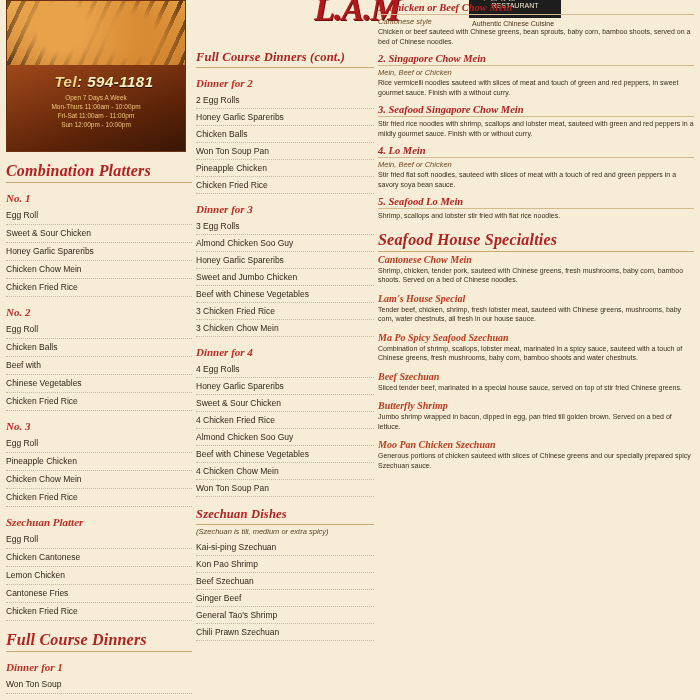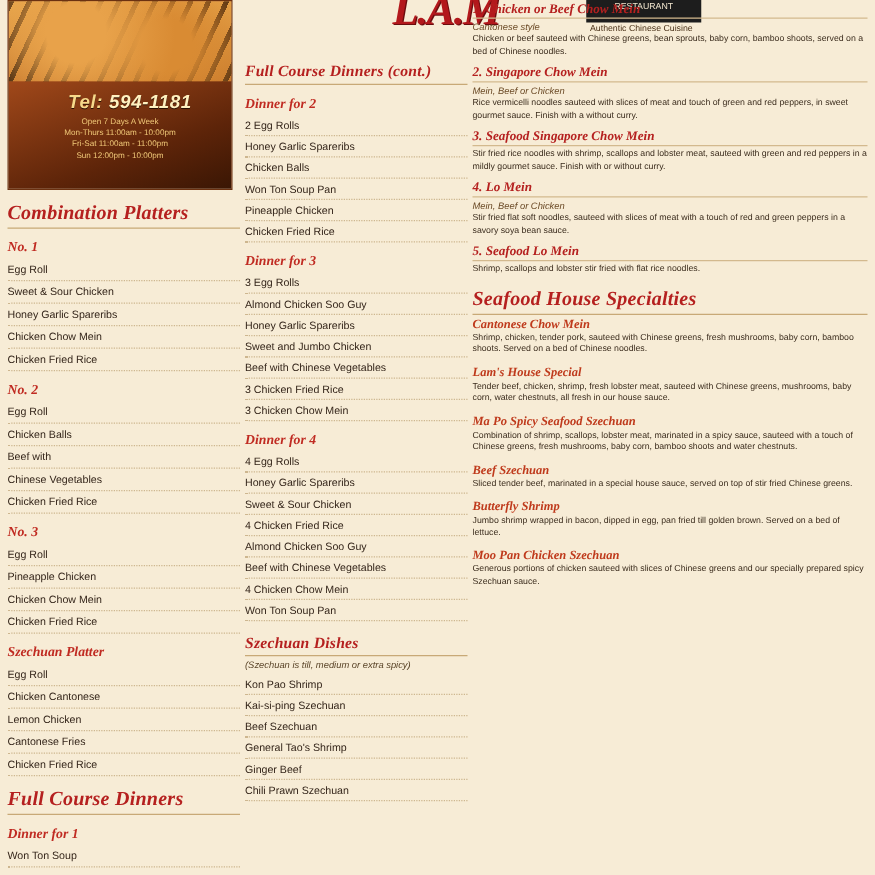--- a/index.html
+++ b/index.html
@@ -243,25 +243,25 @@
       <li>4 Chicken Fried Rice</li>
       <li>Almond Chicken Soo Guy</li>
       <li>Beef with Chinese Vegetables</li>
       <li>4 Chicken Chow Mein</li>
       <li>Won Ton Soup Pan</li>
     </ul>
 
     <div class="sec-head">Szechuan Dishes</div>
     <div class="note">(Szechuan is till, medium or extra spicy)</div>
     <ul class="items tight">
+      <li>Kai-si-ping Szechuan</li>
       <li>Kon Pao Shrimp</li>
-      <li>Kai-si-ping Szechuan</li>
       <li>Beef Szechuan</li>
+      <li>Ginger Beef</li>
       <li>General Tao's Shrimp</li>
-      <li>Ginger Beef</li>
       <li>Chili Prawn Szechuan</li>
     </ul>
   </div>
 
   <div class="col col-right">
 
     <div style="height:2px"></div>
 
     <div class="dish">
       <div class="t">

